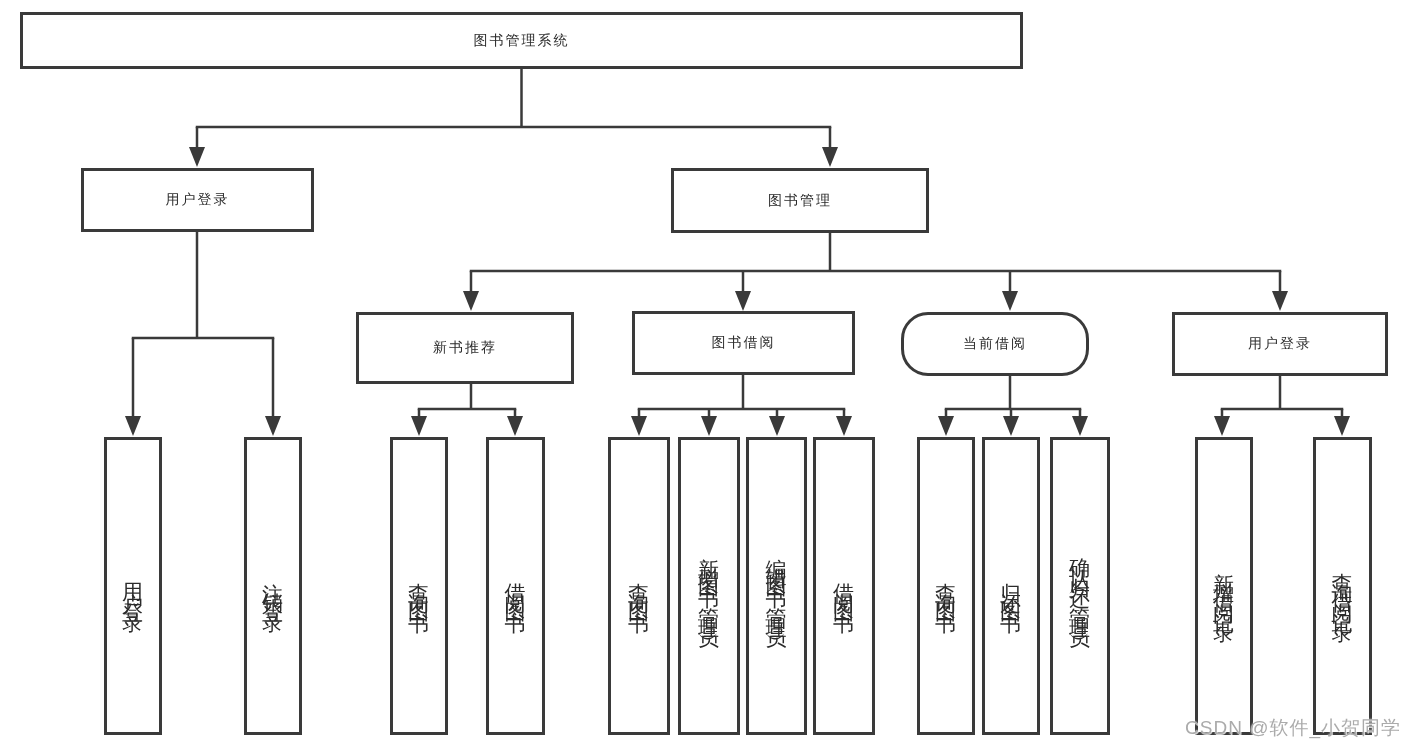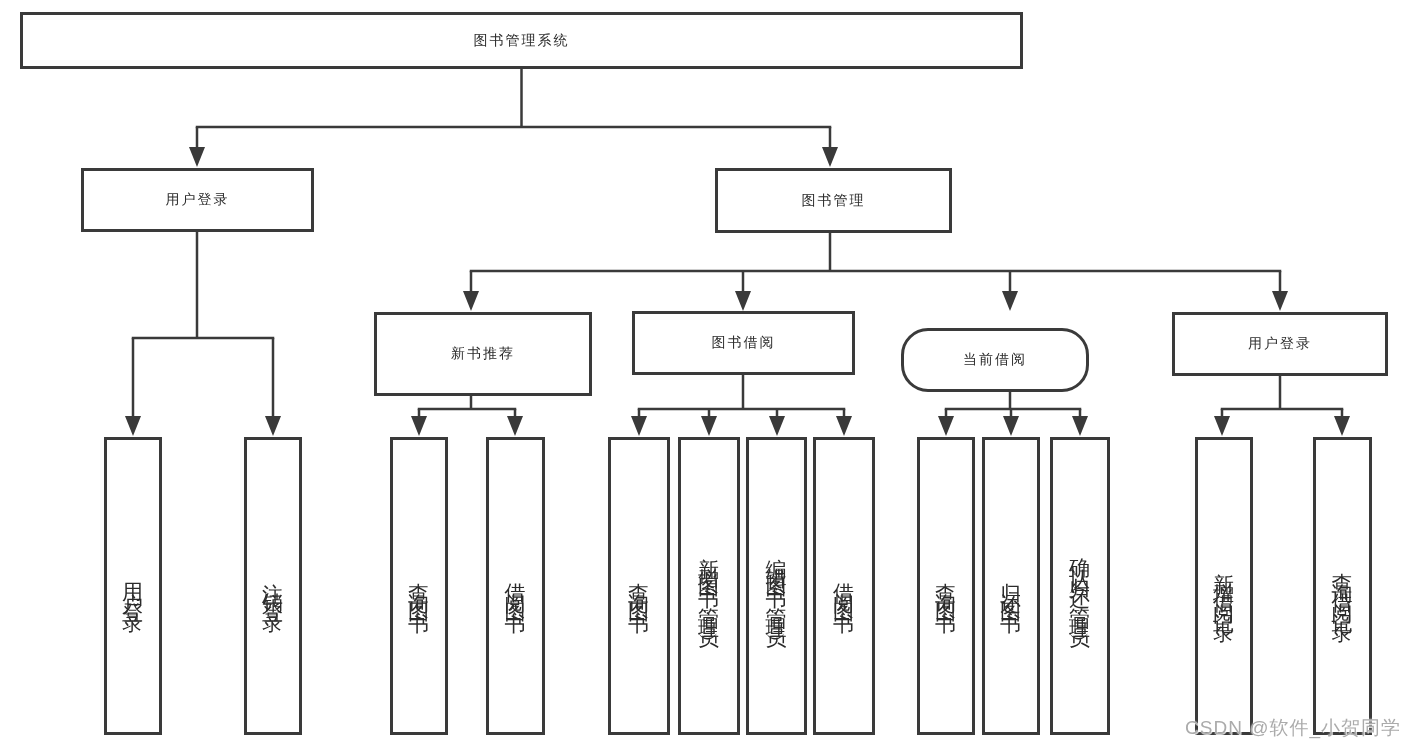--- a/index.html
+++ b/index.html
@@ -55,24 +55,24 @@
     writing-mode: vertical-rl;
     text-orientation: mixed;
     font-size: 21px;
     letter-spacing: 10px;
     line-height: 1;
     white-space: nowrap;
   }
   
   .n-root            { left: 20px;   top: 12px;  width: 1003px; height: 57px; }
   .n-user-login      { left: 81px;   top: 168px; width: 233px;  height: 64px; }
-  .n-book-mgmt       { left: 715px;  top: 168px; width: 237px;  height: 65px; }
-  .n-new-book        { left: 374px;  top: 312px; width: 218px;  height: 84px; }
+  .n-book-mgmt       { left: 671px;  top: 168px; width: 258px;  height: 65px; }
+  .n-new-book        { left: 356px;  top: 312px; width: 218px;  height: 72px; }
   .n-book-borrow     { left: 632px;  top: 311px; width: 223px;  height: 64px; }
-  .n-current-borrow  { left: 901px;  top: 328px; width: 188px;  height: 64px; border-radius: 27px; }
+  .n-current-borrow  { left: 901px;  top: 312px; width: 188px;  height: 64px; border-radius: 27px; }
   .n-borrow-records  { left: 1172px; top: 312px; width: 216px;  height: 64px; }
   
   .l-user-login  { left: 104px;  width: 58px; }
   .l-logout      { left: 244px;  width: 58px; }
   .l-nb-query    { left: 390px;  width: 58px; }
   .l-nb-borrow   { left: 486px;  width: 59px; }
   .l-bb-query    { left: 608px;  width: 62px; }
   .l-bb-add      { left: 678px;  width: 62px; }
   .l-bb-edit     { left: 746px;  width: 61px; }
   .l-bb-borrow   { left: 813px;  width: 62px; }

